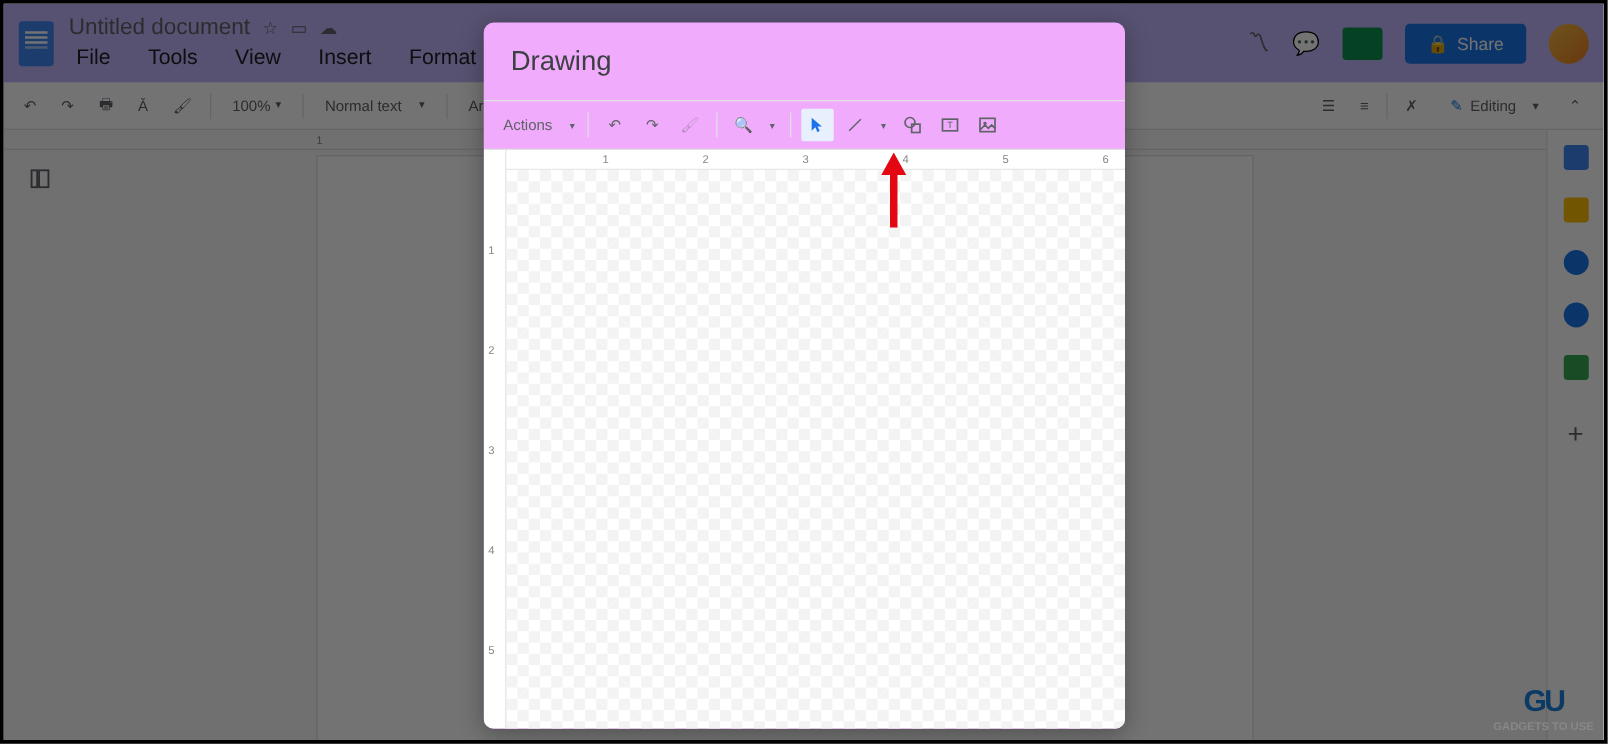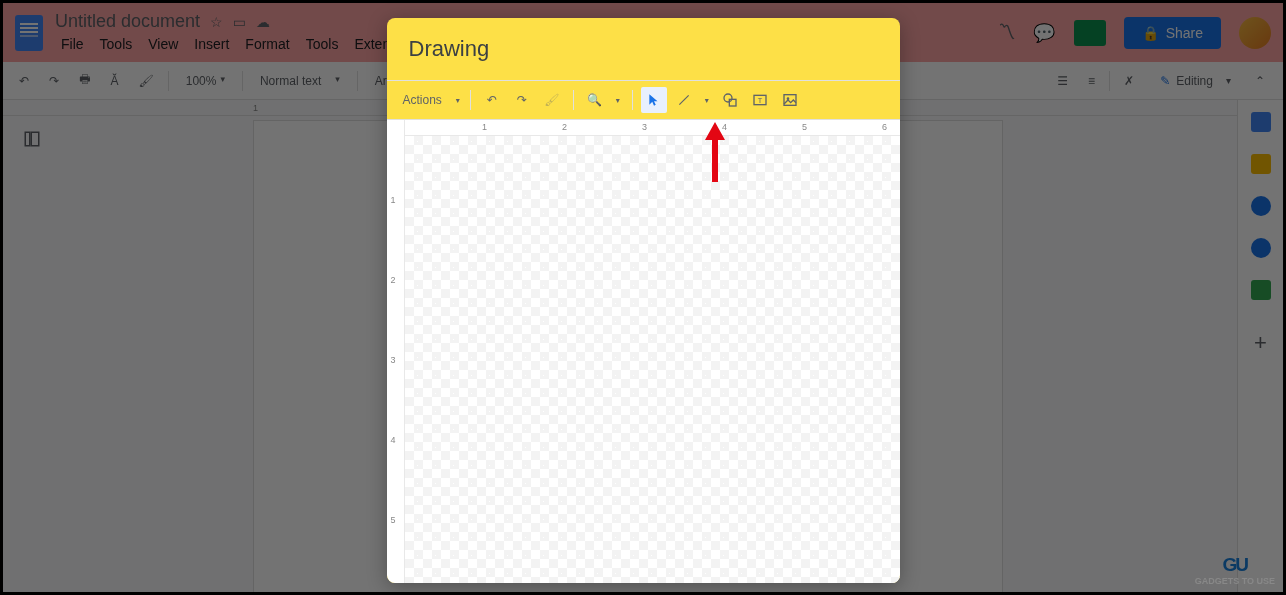--- a/index.html
+++ b/index.html
@@ -1,25 +1,25 @@
 <!DOCTYPE html>
 <html><head>
 <meta charset="utf-8">
 <style>
 *{margin:0;padding:0;box-sizing:border-box;font-family:Arial,sans-serif}
 body{width:1286px;height:595px;overflow:hidden;background:#fff;position:relative;border:3px solid #000}
 .app{height:100%;display:flex;flex-direction:column}
-.titlebar{display:flex;align-items:center;padding:8px 12px;gap:12px;background:#fca5a5}
+.titlebar{display:flex;align-items:center;padding:8px 12px;gap:12px;background:#c4b5fd}
 .docs-logo{width:28px;height:36px;background:#4285f4;border-radius:3px;position:relative;flex-shrink:0}
 .docs-logo::before{content:'';position:absolute;top:8px;left:5px;right:5px;height:2px;background:#fff;box-shadow:0 4px 0 #fff,0 8px 0 #fff,0 12px 0 #a9c5f5}
 .title-area{display:flex;flex-direction:column;gap:2px}
 .title-row{display:flex;align-items:center;gap:10px}
 .doc-title{font-size:18px;color:#5f6368}
 .title-icon{color:#5f6368;font-size:14px;cursor:pointer}
-.menubar{display:flex;gap:4px;font-size:14px;color:#202124}
+.menubar{display:flex;gap:18px;font-size:17px;color:#202124}
 .menubar span{padding:2px 6px;cursor:pointer}
 .header-right{margin-left:auto;display:flex;align-items:center;gap:18px}
 .share-btn{background:#1a73e8;color:#fff;padding:8px 18px;border-radius:4px;font-size:14px;font-weight:500;display:flex;align-items:center;gap:6px;cursor:pointer}
 .avatar{width:32px;height:32px;border-radius:50%;background:linear-gradient(135deg,#f4b942,#e67e22);flex-shrink:0}
 .meet-icon{width:32px;height:26px;background:#0d904f;border-radius:3px;position:relative}
 .meet-icon::after{content:'';position:absolute;right:-6px;top:4px;border:6px solid transparent;border-left-color:#0d904f}
 .toolbar{display:flex;align-items:center;padding:4px 10px;border-bottom:1px solid #e0e0e0;gap:8px;font-size:12px;color:#5f6368;background:#fff}
 .tb-btn{padding:4px 6px;cursor:pointer;color:#5f6368}
 .tb-sep{width:1px;height:20px;background:#e0e0e0}
 .tb-drop{padding:4px 8px;border:1px solid transparent;display:flex;align-items:flex-start;gap:4px;cursor:pointer}
@@ -34,39 +34,39 @@
 .side-panel{width:46px;background:#fff;border-left:1px solid #e0e0e0;display:flex;flex-direction:column;align-items:center;padding-top:12px;gap:22px}
 .sp-icon{width:20px;height:20px;border-radius:3px;cursor:pointer}
 .sp-cal{background:#4285f4}
 .sp-keep{background:#fbbc04}
 .sp-tasks{background:#1a73e8;border-radius:50%}
 .sp-contacts{background:#1a73e8;border-radius:50%}
 .sp-maps{background:#34a853}
 .sp-plus{font-size:22px;color:#5f6368;cursor:pointer;margin-top:8px}
 
 .overlay{position:absolute;inset:0;background:rgba(0,0,0,0.55);display:flex;align-items:flex-start;justify-content:center;padding-top:15px}
-.modal{width:513px;height:565px;background:#fde047;border-radius:8px;display:flex;flex-direction:column;box-shadow:0 4px 20px rgba(0,0,0,0.3);overflow:hidden}
+.modal{width:513px;height:565px;background:#f0abfc;border-radius:8px;display:flex;flex-direction:column;box-shadow:0 4px 20px rgba(0,0,0,0.3);overflow:hidden}
 .modal-header{display:flex;align-items:center;justify-content:space-between;padding:18px 22px}
 .modal-title{font-size:22px;color:#3c4043;font-weight:400}
 .save-btn{background:#1a73e8;color:#fff;padding:10px 20px;border-radius:4px;font-size:14px;font-weight:500;cursor:pointer;border:none}
 .modal-toolbar{display:flex;align-items:center;padding:6px 14px;border-top:1px solid #e0e0e0;border-bottom:1px solid #e0e0e0;gap:4px;font-size:12px;color:#5f6368}
 .mt-actions{padding:4px 2px;cursor:pointer;display:flex;align-items:center;gap:12px}
 .mt-btn{width:26px;height:26px;display:flex;align-items:center;justify-content:center;cursor:pointer;border-radius:2px;color:#5f6368}
 .mt-btn.active{background:#e8f0fe;color:#1a73e8}
 .mt-sep{width:1px;height:20px;background:#e0e0e0;margin:0 4px}
 .draw-workspace{flex:1;display:flex;overflow:hidden;position:relative}
 .v-ruler{width:18px;background:#fff;border-right:1px solid #e8e8e8;position:relative;font-size:9px;color:#888}
 .v-ruler span{position:absolute;left:4px;transform:translateY(-50%)}
 .canvas-wrap{flex:1;display:flex;flex-direction:column}
 .h-ruler{height:16px;background:#fff;border-bottom:1px solid #e8e8e8;position:relative;font-size:9px;color:#888}
 .h-ruler span{position:absolute;top:2px;transform:translateX(-50%)}
 .canvas{flex:1;background-color:#fff;background-image:linear-gradient(45deg,#f3f3f3 25%,transparent 25%),linear-gradient(-45deg,#f3f3f3 25%,transparent 25%),linear-gradient(45deg,transparent 75%,#f3f3f3 75%),linear-gradient(-45deg,transparent 75%,#f3f3f3 75%);background-size:18px 18px;background-position:0 0,0 9px,9px -9px,-9px 0}
 .red-arrow{position:absolute;left:316px;top:2px;z-index:5}
 .watermark{position:absolute;right:8px;bottom:6px;font-size:9px;color:#888;text-align:center;z-index:200;font-weight:bold}
-.watermark .logo{font-size:19px;color:#0b3a64;letter-spacing:-2px}
+.watermark .logo{font-size:24px;color:#0b3a64;letter-spacing:-2px}
 svg{display:block}
 </style>
 </head>
 <body>
 
 <div class="app">
 
   <div class="titlebar">
     <div class="docs-logo"></div>
     <div class="title-area">

